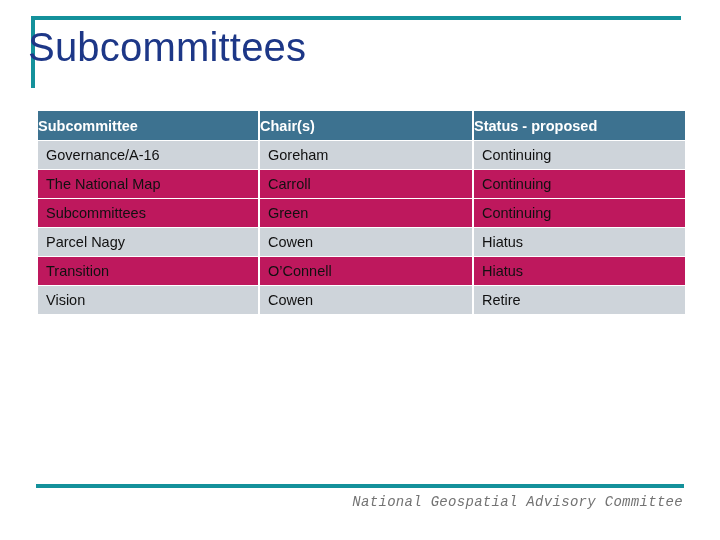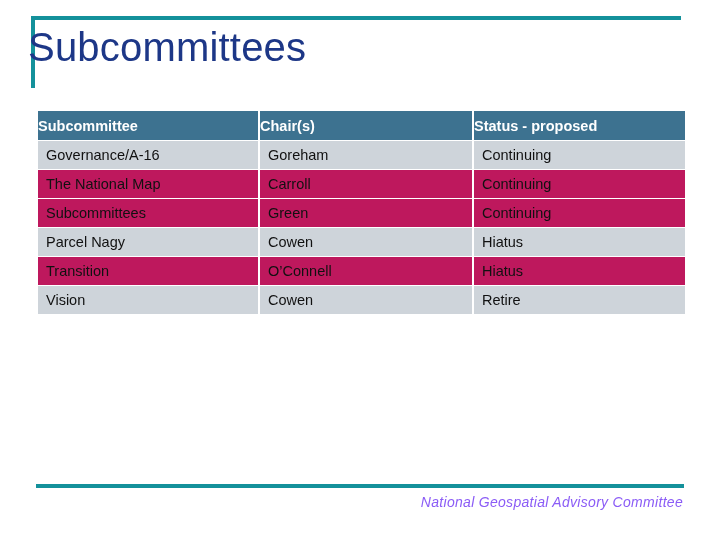--- a/index.html
+++ b/index.html
@@ -98,23 +98,24 @@
   table.subcommittees tr.row-odd td  { background: #ced4da; }
   table.subcommittees tr.row-even td { background: #be185d; }
 
   
   .footer {
     position: absolute;
     right: 37px;
     top: 494px;
     font-size: 14px;
     font-style: italic;
-    color: #8b5cf6;
+    color: #737373;
     letter-spacing: 0.3px;
     white-space: nowrap;
+    font-family: Liberation Mono, monospace;
   }
 </style>
 </head>
 <body>
 
 <div class="slide">
 
   <div class="top-rule"></div>
   <div class="left-rule"></div>
   <div class="bottom-rule"></div>

